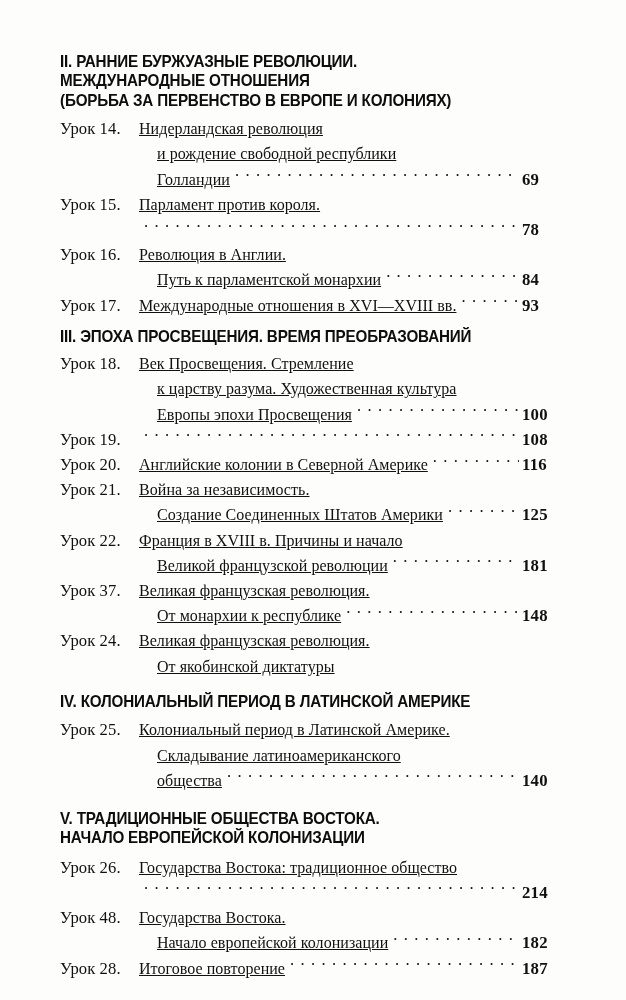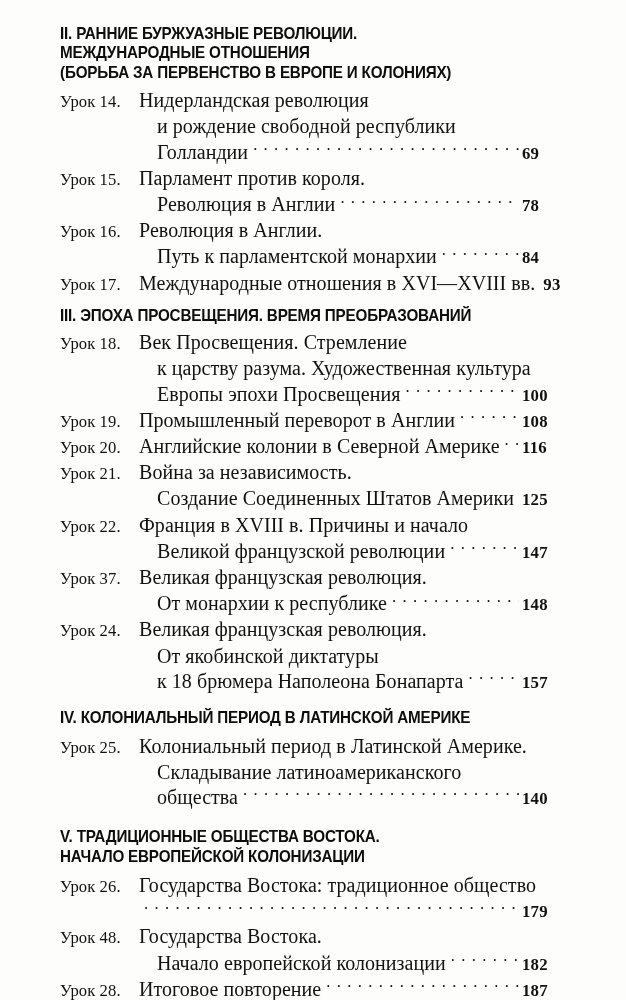--- a/index.html
+++ b/index.html
@@ -12,21 +12,21 @@
     background: #fdfdfb;
     font-family: "Liberation Serif", "DejaVu Serif", serif;
     color: #111111;
     overflow: hidden;
   }
   .page {
     position: relative;
     width: 626px;
     height: 756px;
     box-sizing: border-box;
-    padding: 24px 70px 0 60px;
+    padding: 52px 70px 0 60px;
   }
 
   
   .section-head {
     font-family: "Liberation Sans Narrow", "Liberation Sans", "DejaVu Sans", sans-serif;
     font-weight: 700;
     font-size: 16.2px;
     line-height: 19.4px;
     letter-spacing: -0.2px;
     text-transform: uppercase;
@@ -63,22 +63,23 @@
   .lesson-label.spacer {
     
     width: 79px;
     flex: 0 0 79px;
   }
   .line.cont .title-text {
     padding-left: 18px;
   }
   .title-text {
     flex: 0 1 auto;
-    font-size: 20px;
+    font-size: 16px;
     letter-spacing: 0.05px;
+    text-decoration: underline;
   }
   .leader {
     flex: 1 1 auto;
     position: relative;
     overflow: hidden;
     height: 1em;
     margin: 0 3px 0 5px;
   }
   .leader::before {
     content: ". . . . . . . . . . . . . . . . . . . . . . . . . . . . . . . . . . . . . . . . . . . . . . . . . . . .";
@@ -122,21 +123,20 @@
           <span class="pageno">69</span>
         </div>
       </div>
       <div class="entry">
         <div class="line">
           <span class="lesson-label">Урок 15.</span>
           <span class="title-text">Парламент против короля.</span>
         </div>
         <div class="line cont">
           <span class="lesson-label spacer"></span>
-          <span class="title-text">Революция в Англии</span>
           <span class="leader"></span>
           <span class="pageno">78</span>
         </div>
       </div>
       <div class="entry">
         <div class="line">
           <span class="lesson-label">Урок 16.</span>
           <span class="title-text">Революция в Англии.</span>
         </div>
         <div class="line cont">
@@ -167,21 +167,20 @@
         <div class="line cont">
           <span class="lesson-label spacer"></span>
           <span class="title-text">Европы эпохи Просвещения</span>
           <span class="leader"></span>
           <span class="pageno">100</span>
         </div>
       </div>
       <div class="entry">
         <div class="line">
           <span class="lesson-label">Урок 19.</span>
-          <span class="title-text">Промышленный переворот в Англии</span>
           <span class="leader"></span>
           <span class="pageno">108</span>
         </div>
       </div>
       <div class="entry">
         <div class="line">
           <span class="lesson-label">Урок 20.</span>
           <span class="title-text">Английские колонии в Северной Америке</span>
           <span class="leader"></span>
           <span class="pageno">116</span>
@@ -201,21 +200,21 @@
       </div>
       <div class="entry">
         <div class="line">
           <span class="lesson-label">Урок 22.</span>
           <span class="title-text">Франция в XVIII в. Причины и начало</span>
         </div>
         <div class="line cont">
           <span class="lesson-label spacer"></span>
           <span class="title-text">Великой французской революции</span>
           <span class="leader"></span>
-          <span class="pageno">147</span>
+          <span class="pageno">181</span>
         </div>
       </div>
       <div class="entry">
         <div class="line">
           <span class="lesson-label">Урок 37.</span>
           <span class="title-text">Великая французская революция.</span>
         </div>
         <div class="line cont">
           <span class="lesson-label spacer"></span>
           <span class="title-text">От монархии к республике</span>
@@ -225,26 +224,20 @@
       </div>
       <div class="entry">
         <div class="line">
           <span class="lesson-label">Урок 24.</span>
           <span class="title-text">Великая французская революция.</span>
         </div>
         <div class="line cont">
           <span class="lesson-label spacer"></span>
           <span class="title-text">От якобинской диктатуры</span>
         </div>
-        <div class="line cont">
-          <span class="lesson-label spacer"></span>
-          <span class="title-text">к 18 брюмера Наполеона Бонапарта</span>
-          <span class="leader"></span>
-          <span class="pageno">157</span>
-        </div>
       </div>
       <div class="section-head s4">IV. КОЛОНИАЛЬНЫЙ ПЕРИОД В ЛАТИНСКОЙ АМЕРИКЕ</div>
       <div class="entry">
         <div class="line">
           <span class="lesson-label">Урок 25.</span>
           <span class="title-text">Колониальный период в Латинской Америке.</span>
         </div>
         <div class="line cont">
           <span class="lesson-label spacer"></span>
           <span class="title-text">Складывание латиноамериканского</span>
@@ -259,21 +252,21 @@
       <div class="section-head s5">V. ТРАДИЦИОННЫЕ ОБЩЕСТВА ВОСТОКА.
 НАЧАЛО ЕВРОПЕЙСКОЙ КОЛОНИЗАЦИИ</div>
       <div class="entry">
         <div class="line">
           <span class="lesson-label">Урок 26.</span>
           <span class="title-text">Государства Востока: традиционное общество</span>
         </div>
         <div class="line cont">
           <span class="lesson-label spacer"></span>
           <span class="leader"></span>
-          <span class="pageno">179</span>
+          <span class="pageno">214</span>
         </div>
       </div>
       <div class="entry">
         <div class="line">
           <span class="lesson-label">Урок 48.</span>
           <span class="title-text">Государства Востока.</span>
         </div>
         <div class="line cont">
           <span class="lesson-label spacer"></span>
           <span class="title-text">Начало европейской колонизации</span>

